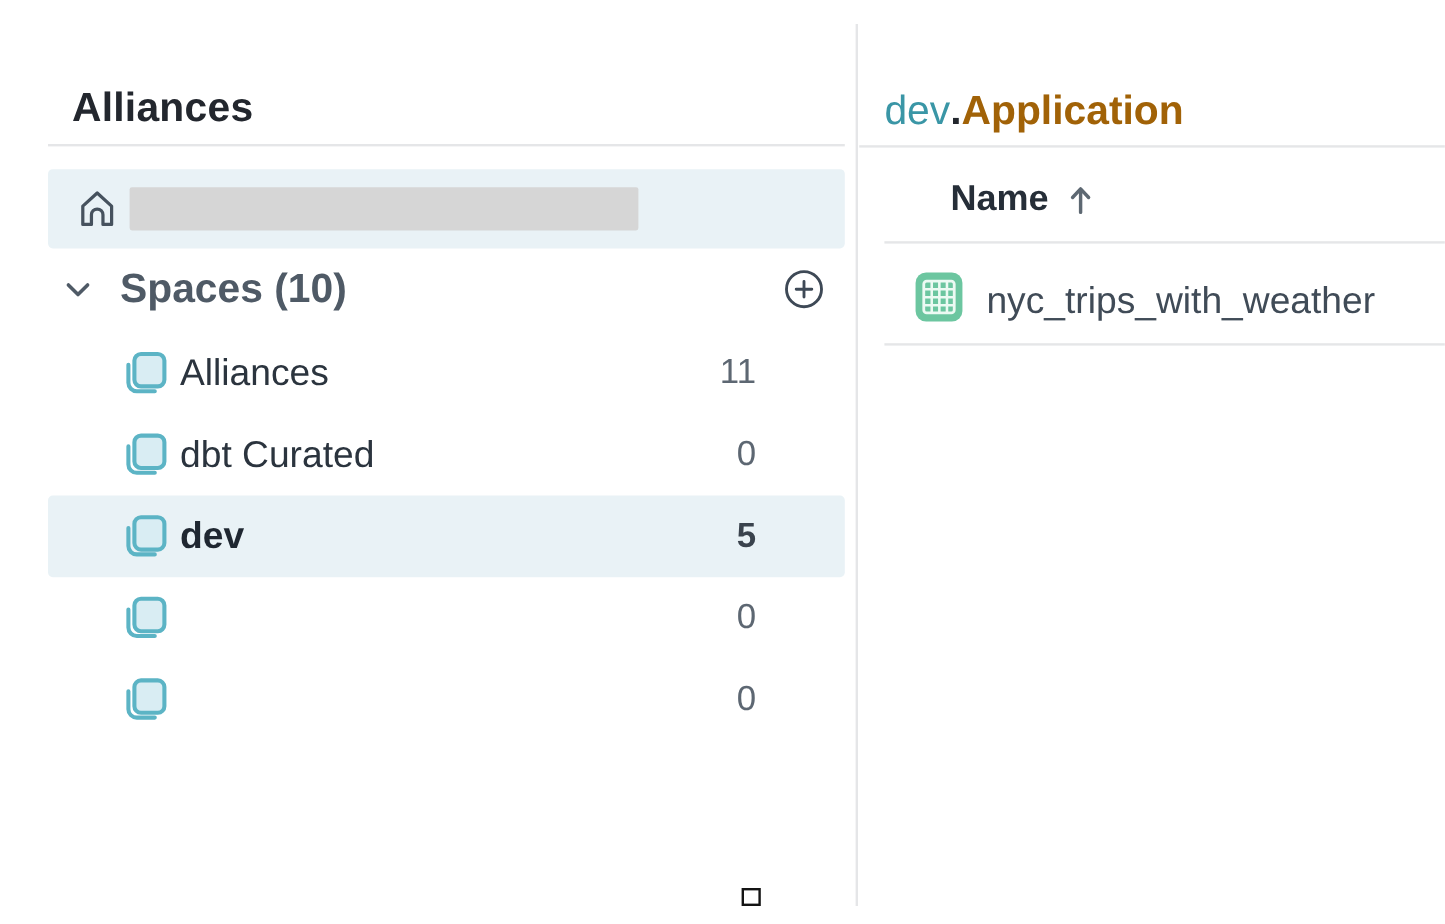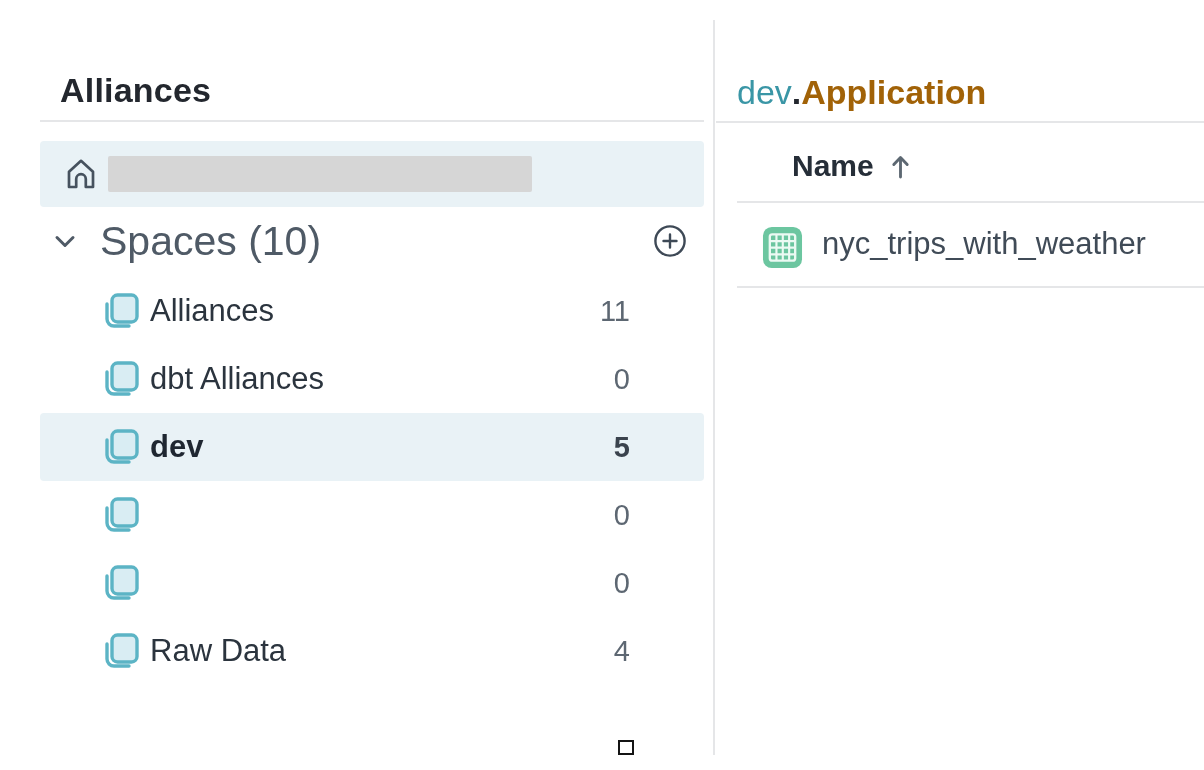--- a/index.html
+++ b/index.html
@@ -17,21 +17,21 @@
   .v-divider{position:absolute;left:713px;top:20px;width:2px;height:735px;background:#e5e6e8;}
 
   
   .left-title{position:absolute;left:60px;top:48px;font-size:34px;font-weight:700;color:#23272e;letter-spacing:.2px;}
   .home-row{position:absolute;left:40px;top:141px;width:664px;height:66px;background:#e9f2f6;border-radius:4px;cursor:pointer;}
   .home-icon{position:absolute;left:22px;top:14px;width:38px;height:38px;}
   .placeholder-bar{position:absolute;left:68px;top:15px;width:424px;height:36px;background:#d6d6d6;border-radius:2px;}
 
   .section-row{position:absolute;left:40px;top:207px;width:664px;height:68px;}
   .chevron{position:absolute;left:12px;top:21px;width:26px;height:26px;cursor:pointer;}
-  .section-label{position:absolute;left:60px;top:50%;transform:translateY(-50%);font-size:41px;color:#4f5a66;}
+  .section-label{position:absolute;left:60px;top:50%;transform:translateY(-50%);font-size:34px;color:#4f5a66;font-weight:bold;}
   .add-btn{position:absolute;right:16px;top:16px;width:36px;height:36px;cursor:pointer;}
 
   .space-list{position:absolute;left:40px;top:277px;width:664px;margin:0;padding:0;list-style:none;}
   .space-row{position:relative;height:68px;border-radius:4px;cursor:pointer;}
   .space-row.selected{background:#e9f2f6;}
   .space-icon{position:absolute;left:60px;top:13px;width:40px;height:42px;}
   .space-name{position:absolute;left:110px;top:50%;transform:translateY(-50%);font-size:31px;color:#2b343e;white-space:nowrap;}
   .space-count{position:absolute;right:74px;top:50%;transform:translateY(-50%);font-size:29px;color:#5d6772;}
   .space-row.selected .space-name{font-weight:700;color:#1f2731;}
   .space-row.selected .space-count{font-weight:700;color:#3a434d;}
@@ -41,21 +41,21 @@
   
   .breadcrumb{position:absolute;left:737px;top:50px;font-size:34px;white-space:nowrap;}
   .crumb-space{color:#3a96a6;font-weight:400;cursor:pointer;}
   .crumb-sep{color:#23272e;font-weight:700;}
   .crumb-entity{color:#a16207;font-weight:700;}
 
   .table-header{position:absolute;left:760px;top:147px;height:38px;display:flex;align-items:center;gap:16px;cursor:pointer;margin-left:32px;}
   .header-label{font-size:30px;font-weight:600;color:#262e38;}
   .sort-icon{width:21px;height:29px;display:block;}
 
-  .dataset-row{position:absolute;left:762px;top:226px;height:43px;display:flex;align-items:flex-start;gap:19px;cursor:pointer;}
+  .dataset-row{position:absolute;left:762px;top:226px;height:43px;display:flex;align-items:flex-end;gap:19px;cursor:pointer;}
   .dataset-icon{width:41px;height:43px;display:block;flex:0 0 auto;}
   .dataset-name{font-size:31px;color:#404b57;white-space:nowrap;}
 </style>
 </head>
 <body>
 
 <aside>
 
   <h1 class="left-title">Alliances</h1>
 
@@ -89,21 +89,21 @@
       <span class="space-name">Alliances</span>
       <span class="space-count">11</span>
     </li>
 
 
     <li class="space-row">
       <svg class="space-icon" viewBox="0 0 40 42">
         <path d="M7 14 v15 a7 7 0 0 0 7 7 h15" fill="none" stroke="#5cb4c5" stroke-width="3.4" stroke-linecap="round"></path>
         <rect x="12" y="5" width="25" height="27" rx="5.5" fill="#d9edf3" stroke="#5cb4c5" stroke-width="3.4"></rect>
       </svg>
-      <span class="space-name">dbt Alliances</span>
+      <span class="space-name">dbt Curated</span>
       <span class="space-count">0</span>
     </li>
 
     <li class="space-row selected">
       <svg class="space-icon" viewBox="0 0 40 42">
         <path d="M7 14 v15 a7 7 0 0 0 7 7 h15" fill="none" stroke="#5cb4c5" stroke-width="3.4" stroke-linecap="round"></path>
         <rect x="12" y="5" width="25" height="27" rx="5.5" fill="#d9edf3" stroke="#5cb4c5" stroke-width="3.4"></rect>
       </svg>
       <span class="space-name">dev</span>
       <span class="space-count">5</span>
@@ -118,28 +118,20 @@
     </li>
 
     <li class="space-row">
       <svg class="space-icon" viewBox="0 0 40 42">
         <path d="M7 14 v15 a7 7 0 0 0 7 7 h15" fill="none" stroke="#5cb4c5" stroke-width="3.4" stroke-linecap="round"></path>
         <rect x="12" y="5" width="25" height="27" rx="5.5" fill="#d9edf3" stroke="#5cb4c5" stroke-width="3.4"></rect>
       </svg>
       <span class="space-count">0</span>
     </li>
 
-    <li class="space-row">
-      <svg class="space-icon" viewBox="0 0 40 42">
-        <path d="M7 14 v15 a7 7 0 0 0 7 7 h15" fill="none" stroke="#5cb4c5" stroke-width="3.4" stroke-linecap="round"></path>
-        <rect x="12" y="5" width="25" height="27" rx="5.5" fill="#d9edf3" stroke="#5cb4c5" stroke-width="3.4"></rect>
-      </svg>
-      <span class="space-name">Raw Data</span>
-      <span class="space-count">4</span>
-    </li>
 
   </ul>
 
   <div class="square-artifact"></div>
 </aside>
 
 <div class="v-divider"></div>
 
 <main>
 

